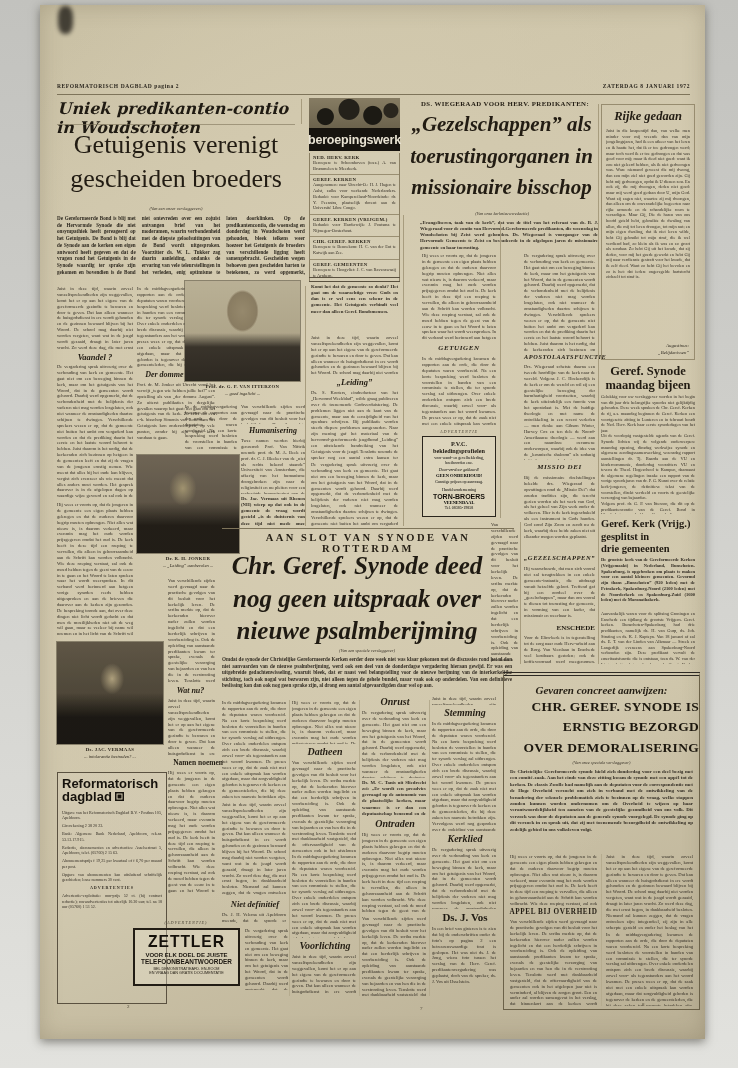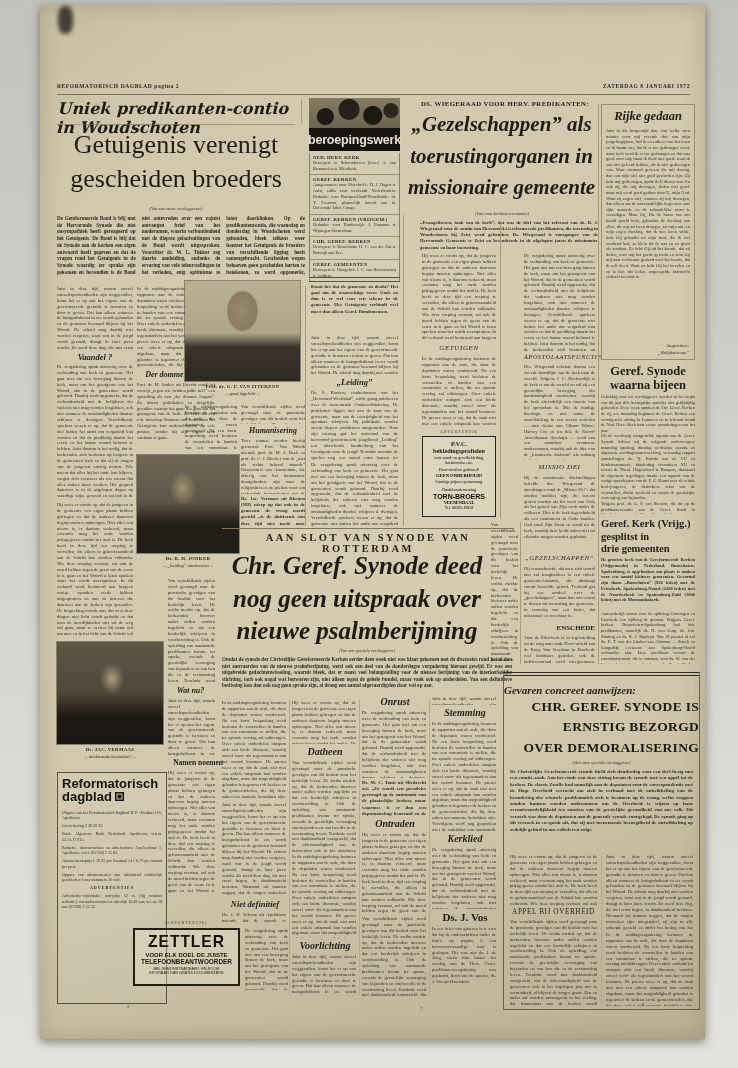--- a/index.html
+++ b/index.html
@@ -20,35 +20,35 @@
   .hr{background:#7e745a;height:1px}
   .vr{background:#a79c7e;width:1px}
   .vrf{background:#b5ab8e;width:1px}
   .kicker-script{font-style:italic;font-weight:bold;font-size:16px;color:#1f1a12;
                  font-family:"DejaVu Serif",serif;transform:skewX(-4deg)}
   .head1{font-size:26px;line-height:1.3;text-align:center;color:#221c13;font-weight:500}
   .byline{font-size:4.4px;text-align:center;font-style:italic;color:#3a342a}
   .lead3{font-size:5.1px;font-weight:bold;line-height:1.32;column-count:3;column-gap:6px;
          text-align:justify;color:#2e2920;overflow:hidden}
   .sub{font-weight:bold;font-style:italic;font-size:8.5px;text-align:center;color:#241e14;white-space:nowrap}
-  .subc{font-weight:normal;font-size:7px;letter-spacing:.6px;text-align:center;color:#241e14;
+  .subc{font-weight:bold;font-size:7px;letter-spacing:.6px;text-align:center;color:#241e14;
         font-style:italic;white-space:nowrap}
   .subb{font-weight:bold;font-size:7px;text-align:right;color:#241e14;white-space:nowrap}
   .cap1{font-weight:bold;font-size:4.8px;text-align:center;color:#2b251b;letter-spacing:.3px}
   .cap2{font-style:italic;font-size:4.6px;text-align:center;color:#2b251b}
   .ph{overflow:hidden;filter:blur(.4px) contrast(.95);box-shadow:0 0 0 1px rgba(60,52,36,.5)}
   .gezhead{font-style:italic;font-weight:bold;font-size:21px;line-height:1.5;text-align:center;color:#221c13}
   .gezkick{font-weight:bold;font-size:6.8px;letter-spacing:.4px;text-align:center;color:#241e14}
   .psalmkick{font-weight:bold;font-size:10.5px;letter-spacing:2.5px;text-align:center;color:#241e14}
   .psalmhead{font-style:italic;font-weight:bold;font-size:25px;line-height:1.3;text-align:center;color:#1f1a12}
   .boxtitle-i{font-style:italic;font-weight:bold;font-size:12.5px;text-align:center;color:#221c13}
   .agtitle{font-weight:bold;font-size:12.5px;line-height:1.15;text-align:center;color:#221c13}
   .vrtitle{font-weight:bold;font-size:10.5px;line-height:1.2;text-align:left;color:#221c13}
   .demhead{font-weight:bold;font-size:13.5px;line-height:1.5;text-align:right;color:#1d180f;letter-spacing:.3px}
-  .demkick{font-style:italic;font-weight:bold;font-size:11px;text-align:left;color:#241e14}
+  .demkick{font-style:italic;font-weight:bold;font-size:11px;text-align:center;color:#241e14}
   .adlabel{font-size:4.2px;font-style:italic;letter-spacing:1px;text-align:center;color:#4a4335}
   .bw-band{background:#17140f;color:#e8e2d2;font-family:"Liberation Sans",sans-serif;
            font-weight:bold;font-size:12.5px;display:flex;align-items:center;justify-content:center;
            transform:none;letter-spacing:-.2px}
   .bw-secs{border-left:1px solid #8a7f63;border-right:1px solid #8a7f63;background:rgba(255,255,255,.04)}
   .bw-sec{padding:2px 3px 3px;border-top:1px solid #9a8f72}
   .bw-sec:first-child{border-top:none}
   .bw-h{font-weight:bold;font-size:4.8px;letter-spacing:.3px;color:#241e14}
   .bw-t{font-size:4.4px;line-height:1.3;text-align:justify;color:#332d24}
   .adbox{border:2px solid #221d15;background:rgba(235,228,208,.35)}
@@ -181,21 +181,21 @@
 <div class="abs sub" style="left:311px;top:377px;width:87px">„Leiding”</div>
 <div class="abs t" style="left:311px;top:390px;width:87px;height:70px">Ds. S. Kooters, eindredacteur van het „Hervormd Weekblad”, wilde graag publiceren over de toenemende Godsverduistering. De problemen liggen niet aan de kant van de gemeente, maar aan de eenzijdigheid van het openbare schrijven. Bij publikatie worden steeds diepere problemen aangesneden. Naar zijn mening gaf het materiaal van de hervormd-gereformeerde jeugdbond „Leiding” een uitstekende handreiking van het Getuigenis voor de jeugd. Tenslotte noemde de spreker nog een aantal extra kansen ter vergelijking en hij riep allen op elkander vast te houden.</div>
 <div class="abs t" style="left:311px;top:462px;width:87px;height:64px">De vergadering sprak uitvoerig over de verhouding van kerk en gemeente. Het gaat niet om een beweging binnen de kerk, maar om het getuigenis van het Woord, dat in de gemeenten wordt gehoord. Daarbij werd opgemerkt, dat de verbondenheid met de belijdenis der vaderen niet mag worden losgelaten, ook niet wanneer de omstandigheden daartoe schijnen te dwingen. Verschillende sprekers wezen er op, dat de gemeente niet buiten het ambt om vergaderd kan worden en dat de prediking daarin het eerste en het laatste woord behoort te hebben. Juist daarom is het nodig, dat de kerkeraden zich bezinnen op hetgeen in de gemeenten leeft en dat zij de vragen van de jongeren ernstig nemen. Wie meent dat alles bij het oude kan blijven, vergist zich evenzeer als wie meent dat alles anders moet worden. Het gesprek daarover is in de afgelopen dagen op waardige wijze gevoerd en zal ook in de komende maanden worden voortgezet, zo werd van verschillende zijden verzekerd.</div>
 
 <div class="abs vr" style="left:305px;top:286px;height:240px"></div>
 <div class="abs vr" style="left:403px;top:215px;height:311px"></div>
 
 <div class="abs gezkick" style="left:412px;top:100px;width:186px">DS. WIEGERAAD VOOR HERV. PREDIKANTEN:</div>
 <div class="abs gezhead pre" style="left:405px;top:109px;width:193px">„Gezelschappen” als
 toerustingorganen in
-missionaire gemeente</div>
+missionaire bisschop</div>
 <div class="abs byline" style="left:412px;top:211px;width:180px">(Van onze kerknieuwsredactie)</div>
 <div class="abs t tb" style="left:420px;top:220px;width:178px;height:30px">„Evangeliseren, taak van de kerk”, dat was de titel van het referaat van ds. B. J. Wiegeraad voor de contio van Hervormd-Gereformeerde predikanten, die woensdag in Woudschoten bij Zeist werd gehouden. Ds. Wiegeraad is voorganger van de Hervormde Gemeente te Zeist en bestudeerde in de afgelopen jaren de missionaire gemeente en haar toerusting.</div>
 
 <div class="abs t" style="left:422px;top:253px;width:74px;height:89px">Hij wees er voorts op, dat de jongeren in de gemeente een eigen plaats hebben gekregen en dat de ouderen daarvoor begrip moeten opbrengen. Niet alles wat nieuw is, is daarom verkeerd, maar evenmin mag het oude worden prijsgegeven omdat het oud is. De kerk heeft in deze tijd een roeping te vervullen, die alleen in gehoorzaamheid aan de Schrift kan worden volbracht. Wie deze roeping verstaat, zal ook de moed hebben tegen de geest van de eeuw in te gaan en het Woord te laten spreken waar het wordt weersproken. In dit verband werd herinnerd aan hetgeen vorige synoden reeds hebben uitgesproken en aan de brieven die daarover aan de kerken zijn gezonden. De bespreking toonde aan, dat over deze dingen niet licht wordt gedacht en dat men de moeilijkheden niet uit de weg wil gaan, maar ze veeleer bij name wil noemen en in het licht van de Schrift wil bezien.</div>
 <div class="abs subc" style="left:422px;top:344px;width:74px">GETUIGEN</div>
 <div class="abs t" style="left:422px;top:356px;width:74px;height:70px">In de middagvergadering kwamen de rapporten aan de orde, die door de deputaten waren voorbereid. Na een korte bespreking werd besloten de voorstellen in handen van een commissie te stellen, die ter synode verslag zal uitbrengen. Over enkele onderdelen ontspon zich een brede discussie, waarbij zowel voor- als tegenstanders aan het woord kwamen. De preses wees er op, dat de zaak niet met een enkele uitspraak kan worden afgedaan, maar dat zorgvuldigheid geboden is tegenover de kerken en de gemeenteleden, die bij deze zaken ten nauwste betrokken zijn. Vervolgens werd nog gesproken over de opleiding van aanstaande dienaren des Woords en over de plaats van de school bij de kerk. Ook hierover zal een nader rapport verschijnen, dat aan de kerkeraden zal worden toegezonden, opdat een ieder zich tijdig een oordeel zal kunnen vormen voordat een beslissing valt.</div>
 
 <div class="abs adlabel" style="left:430px;top:429px;width:58px">ADVERTENTIE</div>
 <div class="abs" style="left:422px;top:436px;width:74px;height:81px;border:1.5px solid #2a251d;box-sizing:border-box;padding:3px 2px;text-align:center;background:rgba(240,233,212,.3)">
   <div style="font-weight:bold;font-size:6.2px;color:#1c1710">P.V.C. bekledingsprofielen</div>
@@ -226,21 +226,21 @@
 <div class="abs vr" style="left:598px;top:104px;height:560px"></div>
 
 <div class="abs" style="left:601px;top:104px;width:94px;height:256px;border:1px solid #978c6f;box-sizing:border-box;padding:4px">
   <div class="boxtitle-i">Rijke gedaan</div>
   <div class="t" style="height:204px;margin-top:4px;font-size:4.4px">Juist in die knapentijd dan, van welke men minder voor mij vreesde dan van mijn jongelingsjaren, had ik een afkeer van het leren en ik haatte het, dat ik er toe gedrongen werd; maar toch werd ik er toe gedrongen en dat was goed voor mij; maar ik deed niet goed: want ik zou niet geleerd hebben, als ik niet gedwongen was. Ware niemand geweest die mij dwong, dan zou mijn ziel niet goed geworden zijn. Gij hebt mij gedwongen, opdat ik U dienen zou. En ook zij, die mij dwongen, deden niet goed: maar mij werd goed gedaan door U, mijn God. Want zij zagen niet, waartoe zij mij dwongen, dan alleen om de onverzadelijke begeerten naar rijke armoede en de schandelijke roem te verzadigen. Maar Gij, Die de haren van ons hoofd geteld hebt, gebruikte de dwaling van allen, die mij tot leren drongen, tot mijn nut; en mijn eigen dwaling, dat ik niet leren wilde, hebt Gij gebruikt tot mijn straf, die ik wel verdiend had, zo klein als ik was en zo groot als zondaar. Zo hebt Gij uit het kwade, dat zij deden, voor mij het goede gewerkt en hebt Gij mij naar verdienste gestraft voor het kwade, dat ik zelf deed. Want zo hebt Gij het bevolen en zo is het: dat iedere ongeregelde hartstocht zichzelf tot straf is.</div>
   <div class="sig" style="position:absolute;right:5px;bottom:11px">Augustinus:</div>
   <div class="sig" style="position:absolute;right:5px;bottom:4px">„Belijdenissen”</div>
 </div>
 
 <div class="abs agtitle pre" style="left:601px;top:364px;width:94px">Geref. Synode
-waarna bijeen</div>
+maandag bijeen</div>
 <div class="abs t pre" style="left:601px;top:394px;width:94px;height:120px;font-size:4.4px">Gelukkig voor uw verslaggever worden in het begin van dit jaar drie belangrijke synodes niet gelijktijdig gehouden. Deze week spraken de Chr. Geref. Kerken de rij, a.s. maandag beginnen de Geref. Kerken een voortgezette zitting in Lunteren en in februari houdt de Ned. Herv. Kerk haar eerste synodedagen van het jaar.
 Uit de voorlopig vastgestelde agenda van de Geref. Synode lichten wij de volgende onderwerpen: maandag opening, dinsdag werkwijze synode en algemene zendingssamenwerking, woensdag rapport aanstellingen dr. Tj. Baarda aan de VU en kindercommunie, donderdag voorzitters VU en tevens de Theol. Hogeschool te Kampen, daarnaast de algemene regelingen inzake een rapport van de vorige synodejaren van dr. P. G. Kunst over de relatie kerk-jongeren, de definitieve tekst van de voorstellen, direkt verdeeld en voorts de geestelijke verzorging van bejaarden.
 Volgens prof. dr. G. P. van Itterzon, die dit op de predikantencontio van de Geref. Bond in Woudschoten meedeelde, zullen ook diverse vragen rondom het „Getuigenis” worden behandeld.</div>
 
 <div class="abs vrtitle pre" style="left:601px;top:518px;width:94px">Geref. Kerk (Vrijg.)
 gesplitst in
 drie gemeenten</div>
 <div class="abs t tb" style="left:601px;top:557px;width:94px;height:52px;font-size:4.5px">De grootste kerk van de Gereformeerde Kerken (Vrijgemaakt) in Nederland, Bunschoten-Spakenburg, is opgebroken om plaats te maken voor een aantal kleinere gemeenten. Gevormd zijn thans „Bunschoten” (920 leden) met de Petrakerk, Spakenburg-Noord (2100 leden) met de Noorderkerk en Spakenburg-Zuid (1600 leden) met de Maranathakerk.</div>
 <div class="abs t pre" style="left:601px;top:611px;width:94px;height:53px;font-size:4.4px">Aanvankelijk waren voor de splitsing Groningen en Enschede een tijdlang de grootste Vrijgem. Geref. kerken. Bunschoten-Spakenburg had drie predikanten, namelijk ds. H. van Gurp, ds. Joh. Strating en ds. K. J. Kapteyn. Van 18 januari af zal ds. E. T. van der Linden van Alkmaar — Streek en Langedijk eveneens aan Spakenburg-Noord verbonden zijn. Deze predikant vervult de emeritaatsfunctie die is ontstaan, toen ds. W. van der Lingen buiten het verband van de Geref. Kerken Vrijgem. geraakte.
 De splitsing was mede nodig door de onoverzichtelijkheid van de gemeente en de afstand van de kerkganger tot de kerkeraad, die voor de splitsing uit 30 leden bestond.</div>

